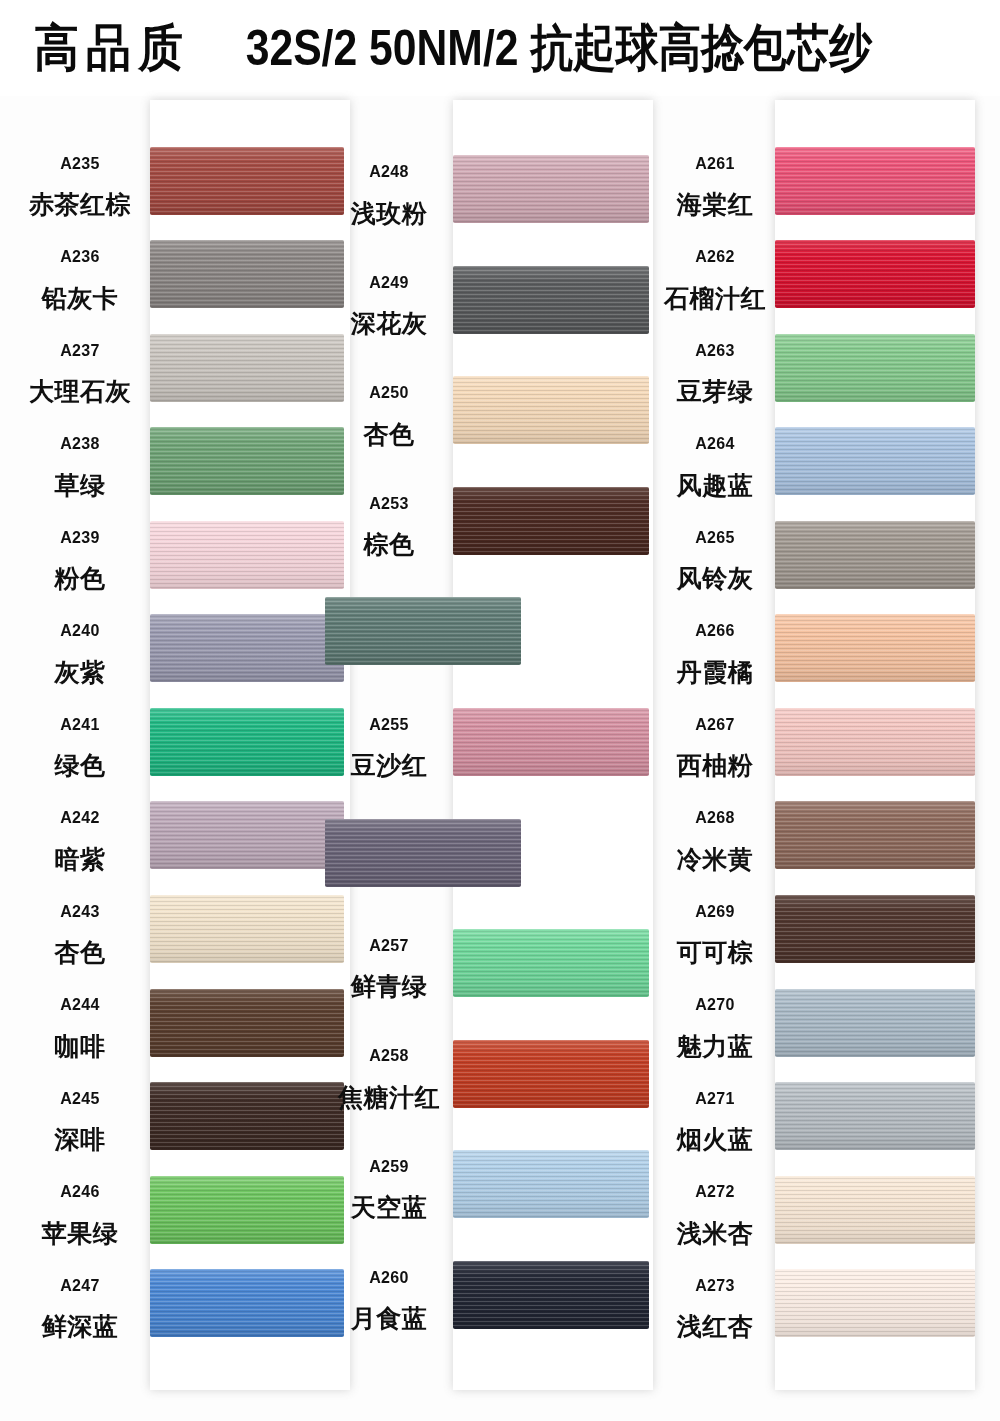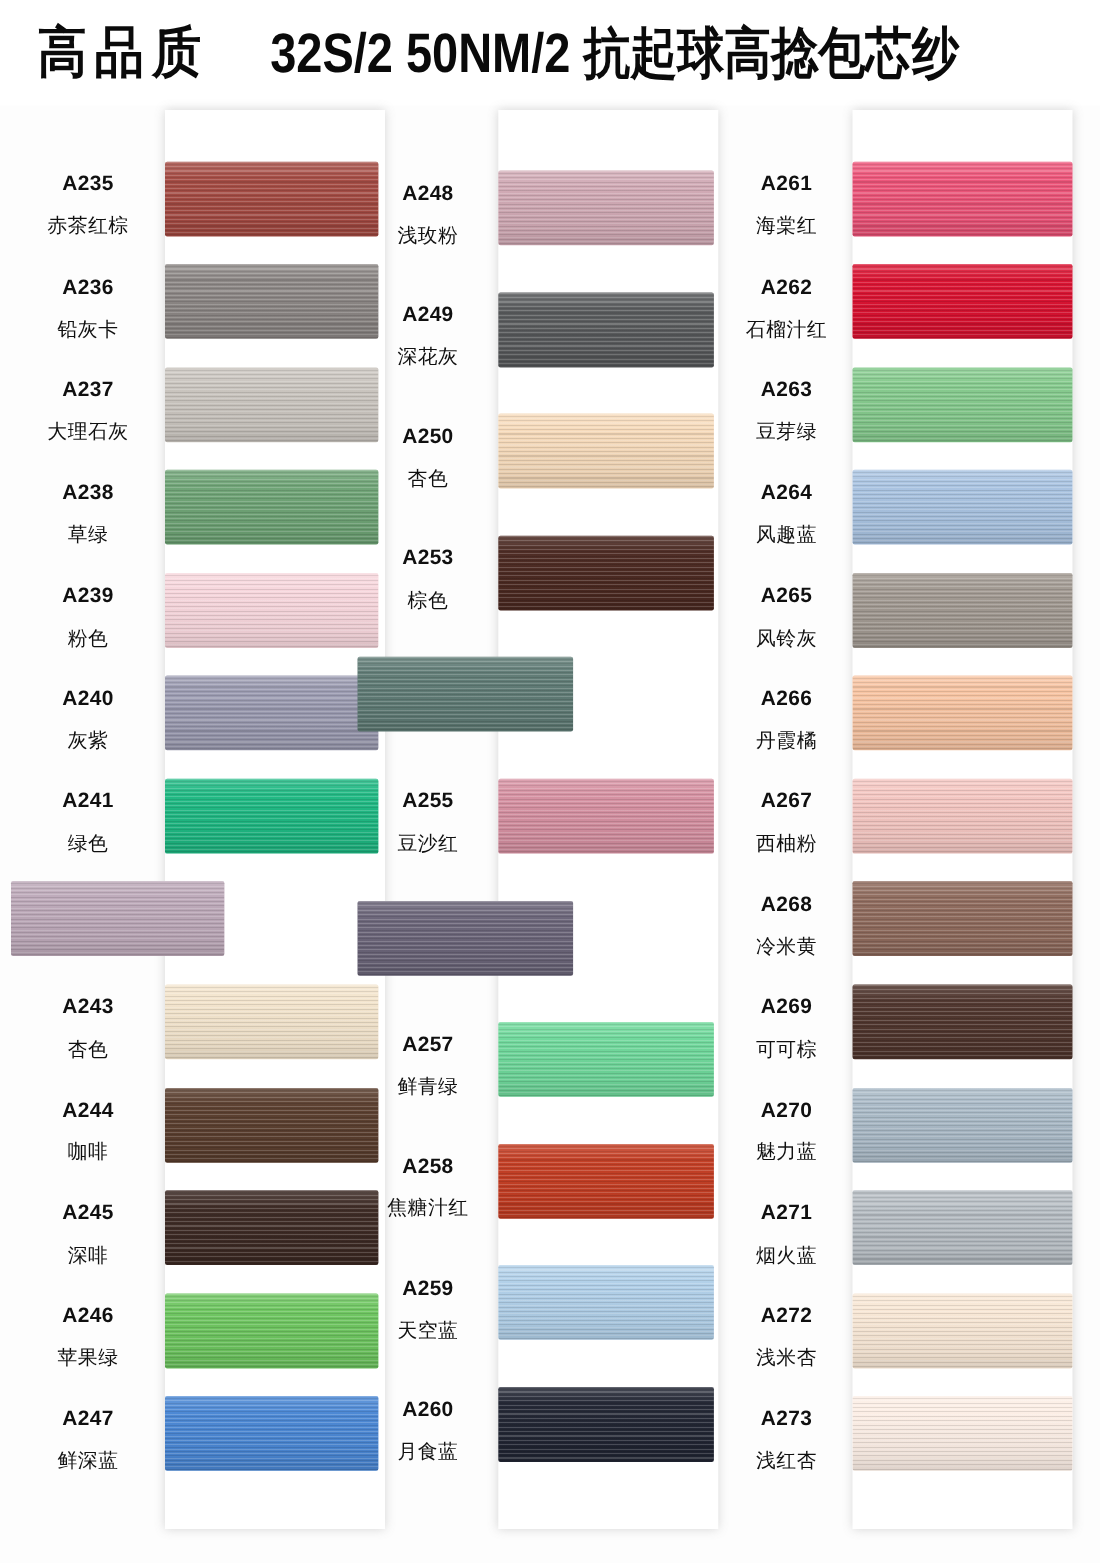--- a/index.html
+++ b/index.html
@@ -89,29 +89,29 @@
     line-height: 1.28;
     color: #101010;
     flex: 0 0 auto;
     z-index: 3;
   }
   .col-1 .label { width: 128px; }
   .col-2 .label { width: 120px; }
 
   .label .code {
     display: block;
-    font-size: 19px;
+    font-size: 16px;
     font-weight: 700;
     letter-spacing: 0.3px;
     margin-top: 12px;
   }
   .label .name {
     display: block;
-    font-size: 18px;
-    font-weight: 400;
+    font-size: 25px;
+    font-weight: 700;
     letter-spacing: 0.5px;
     margin-top: 14px;
   }
 
   .swatch-wrap {
     position: relative;
     flex: 1 1 auto;
     height: 100%;
     display: flex;
     align-items: center;
@@ -229,20 +229,24 @@
         <div class="row">
           <div class="label">
             <span class="code">A241</span>
             <span class="name">绿色</span>
           </div>
           <div class="swatch-wrap">
             <div class="swatch" style="background: rgb(30, 184, 130);"></div>
           </div>
         </div>
         <div class="row">
+          <div class="label">
+            <span class="code">A242</span>
+            <span class="name">暗紫</span>
+          </div>
           <div class="swatch-wrap">
             <div class="swatch" style="background: rgb(189, 169, 185);"></div>
           </div>
         </div>
         <div class="row">
           <div class="label">
             <span class="code">A243</span>
             <span class="name">杏色</span>
           </div>
           <div class="swatch-wrap">

